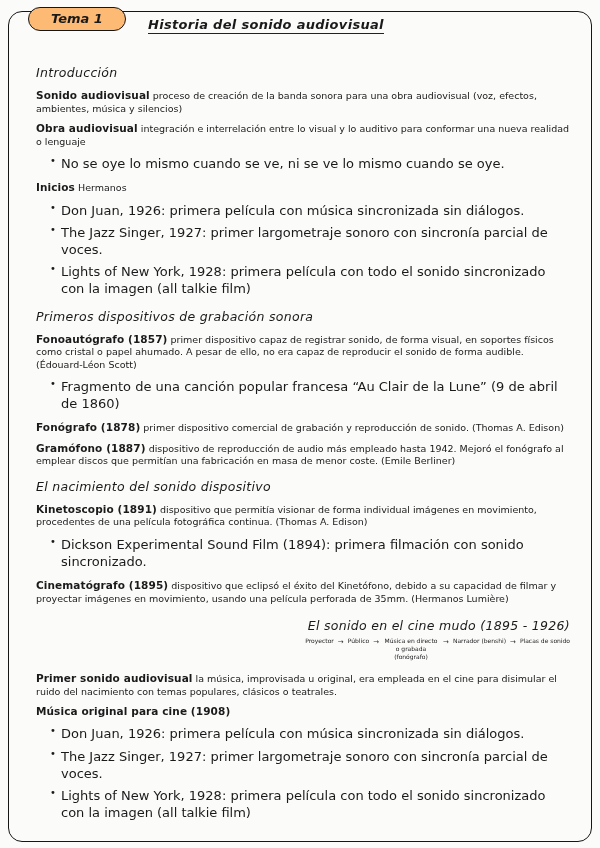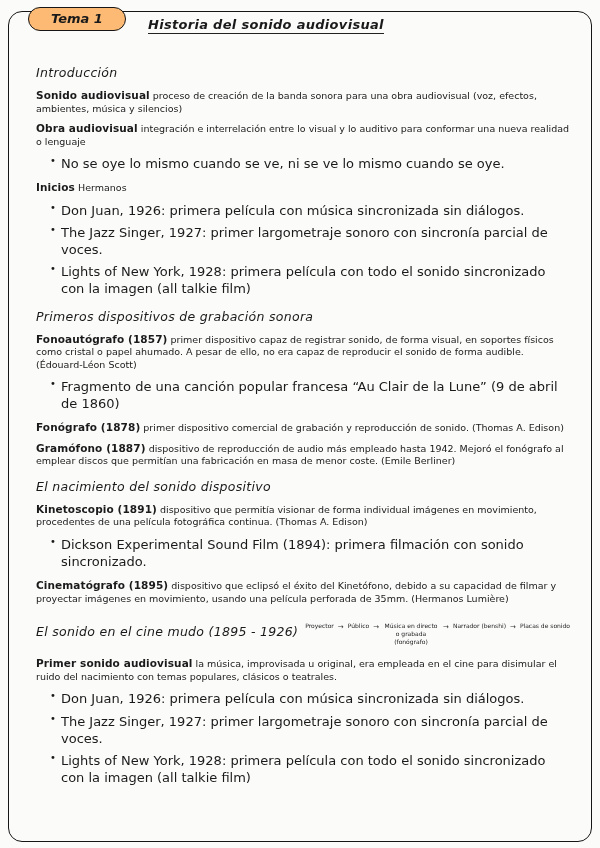--- a/index.html
+++ b/index.html
@@ -43,22 +43,23 @@
   }
   ul.bullets { list-style:none; margin:1px 0 9px 14px; }
   ul.bullets li {
     font-size:13px; line-height:1.32;
     margin-bottom:5px; padding-left:11px; position:relative;
   }
   ul.bullets li::before {
     content:"\2022"; position:absolute; left:0; top:-1px; font-size:10px;
   }
   .row {
-    display:flex; justify-content:space-between; align-items:center;
+    display:flex; justify-content:space-between; align-items:flex-end;
     margin:13px 0 12px;
+    flex-direction:column;
   }
   .row .script-heading { margin:0; white-space:nowrap; }
   .diagram {
     display:flex; align-items:flex-start; gap:4px;
     font-size:6px; line-height:1.3; text-align:center;
     padding-top:4px; max-width:292px; color:#222;
   }
   .dnode { max-width:56px; }
   .darrow { font-size:7px; padding-top:1px; color:#333; }
 </style>
@@ -127,20 +128,21 @@
       <span class="dnode">Música en directo o grabada (fonógrafo)</span>
       <span class="darrow">→</span>
       <span class="dnode">Narrador (benshi)</span>
       <span class="darrow">→</span>
       <span class="dnode">Placas de sonido</span>
     </div>
   </div>
 
   <p class="para"><span class="term">Primer sonido audiovisual</span> <span>la música, improvisada u original, era empleada en el cine para disimular el ruido del nacimiento con temas populares, clásicos o teatrales.</span></p>
 
+  <div class="term-heading">Música original para cine (1908)</div>
 
   <ul class="bullets">
     <li>Don Juan, 1926: primera película con música sincronizada sin diálogos.</li>
     <li>The Jazz Singer, 1927: primer largometraje sonoro con sincronía parcial de voces.</li>
     <li>Lights of New York, 1928: primera película con todo el sonido sincronizado con la imagen (all talkie film)</li>
   </ul>
 
 </div>
 
 </body></html>

